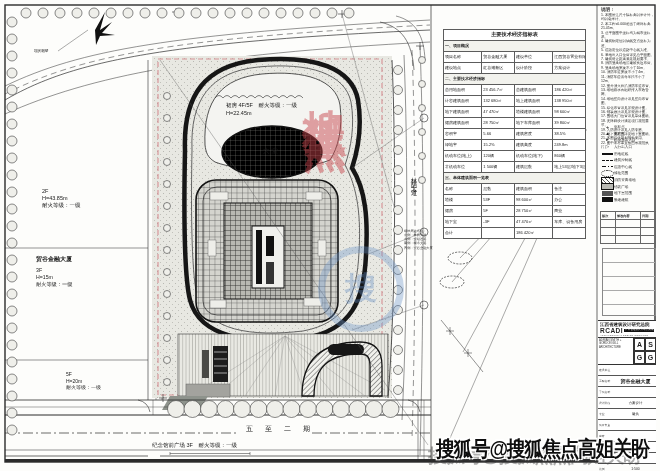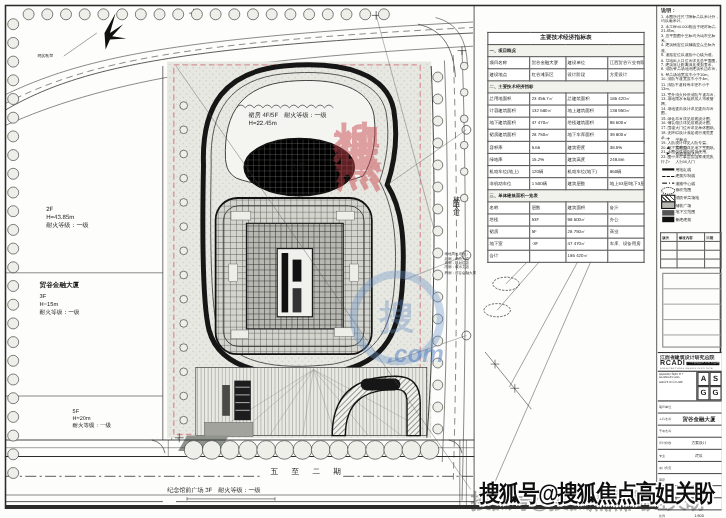--- a/index.html
+++ b/index.html
@@ -734,17 +734,16 @@
           <span class="tl">比例</span>
           <span class="tv">1:500</span>
         </div>
       </div>
   </div>
 
   <div class="abs" id="wm-red">搜狐焦点</div>
   <div class="abs" id="wm-ring">
       <span>搜</span>
     </div>
-  <div class="abs" id="wm-com">.com</div>
   <div class="abs" id="wm-bottom-ghost">搜狐号@搜狐焦点高姐关盼</div>
   <div class="abs" id="wm-bottom">搜狐号@搜狐焦点高姐关盼</div>
 
 </div>
 
 </body></html>

